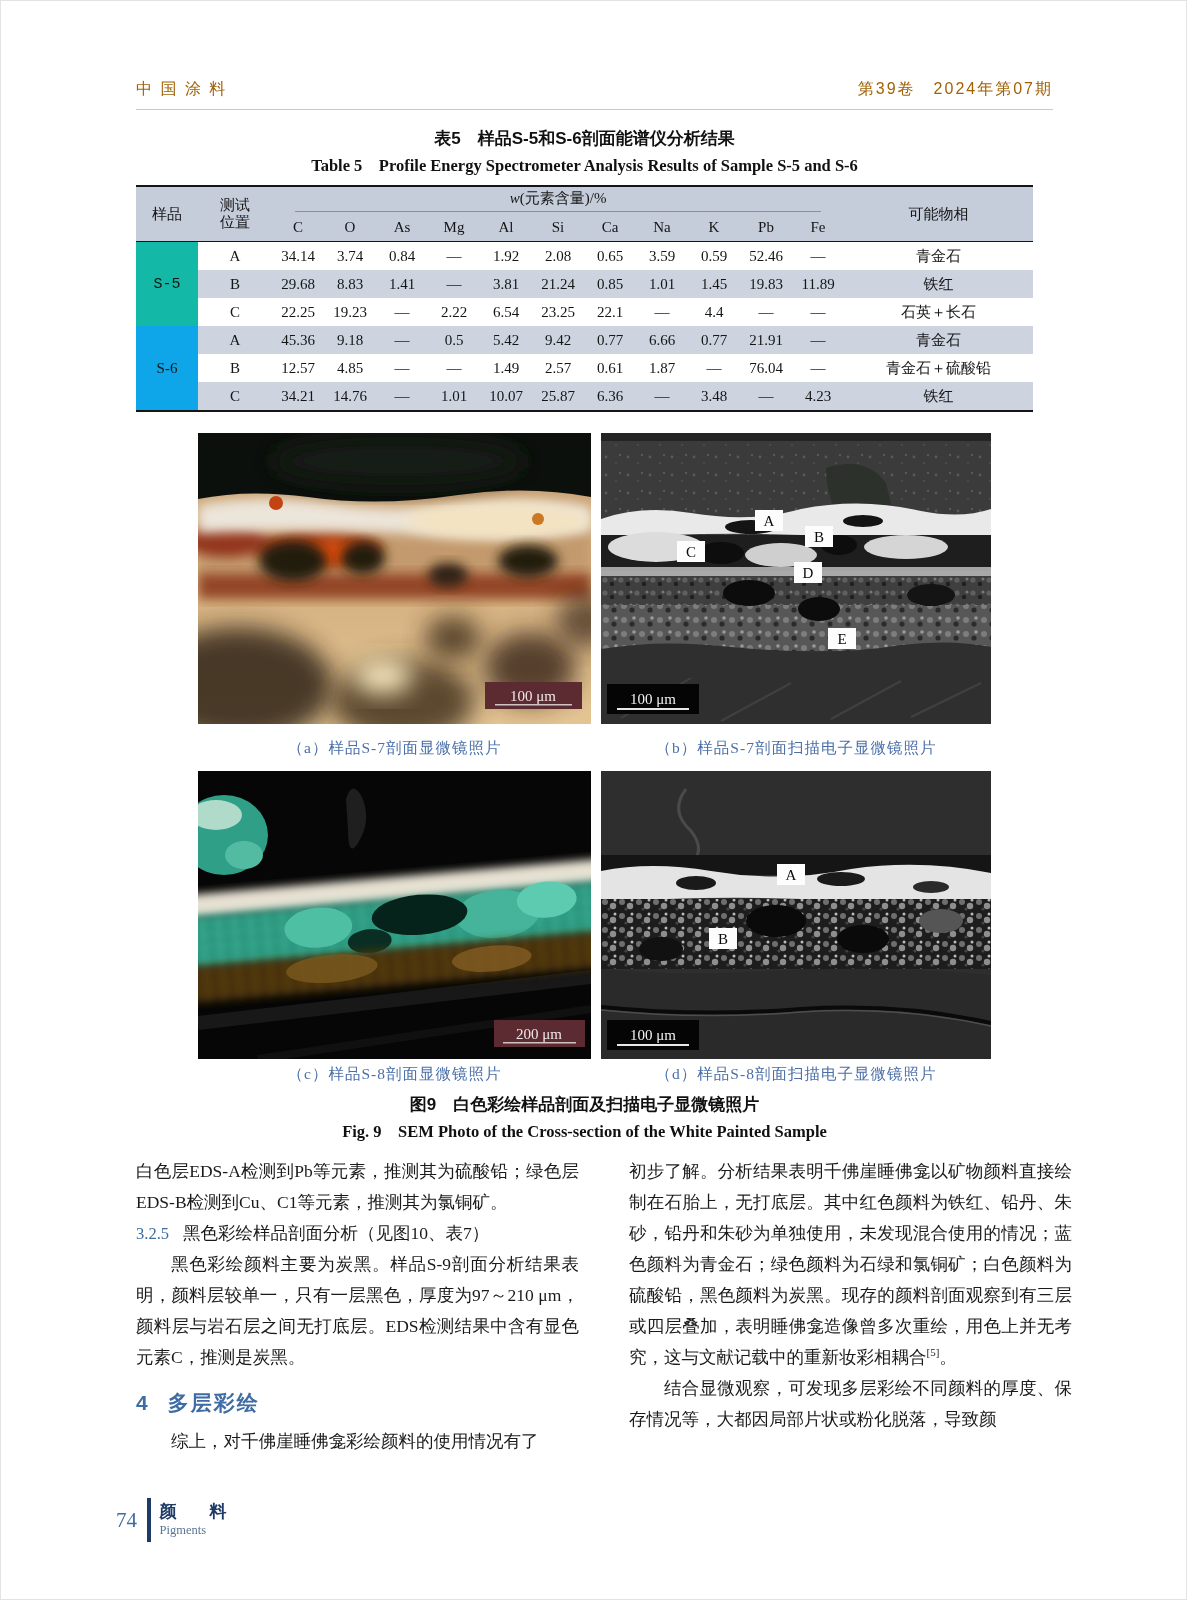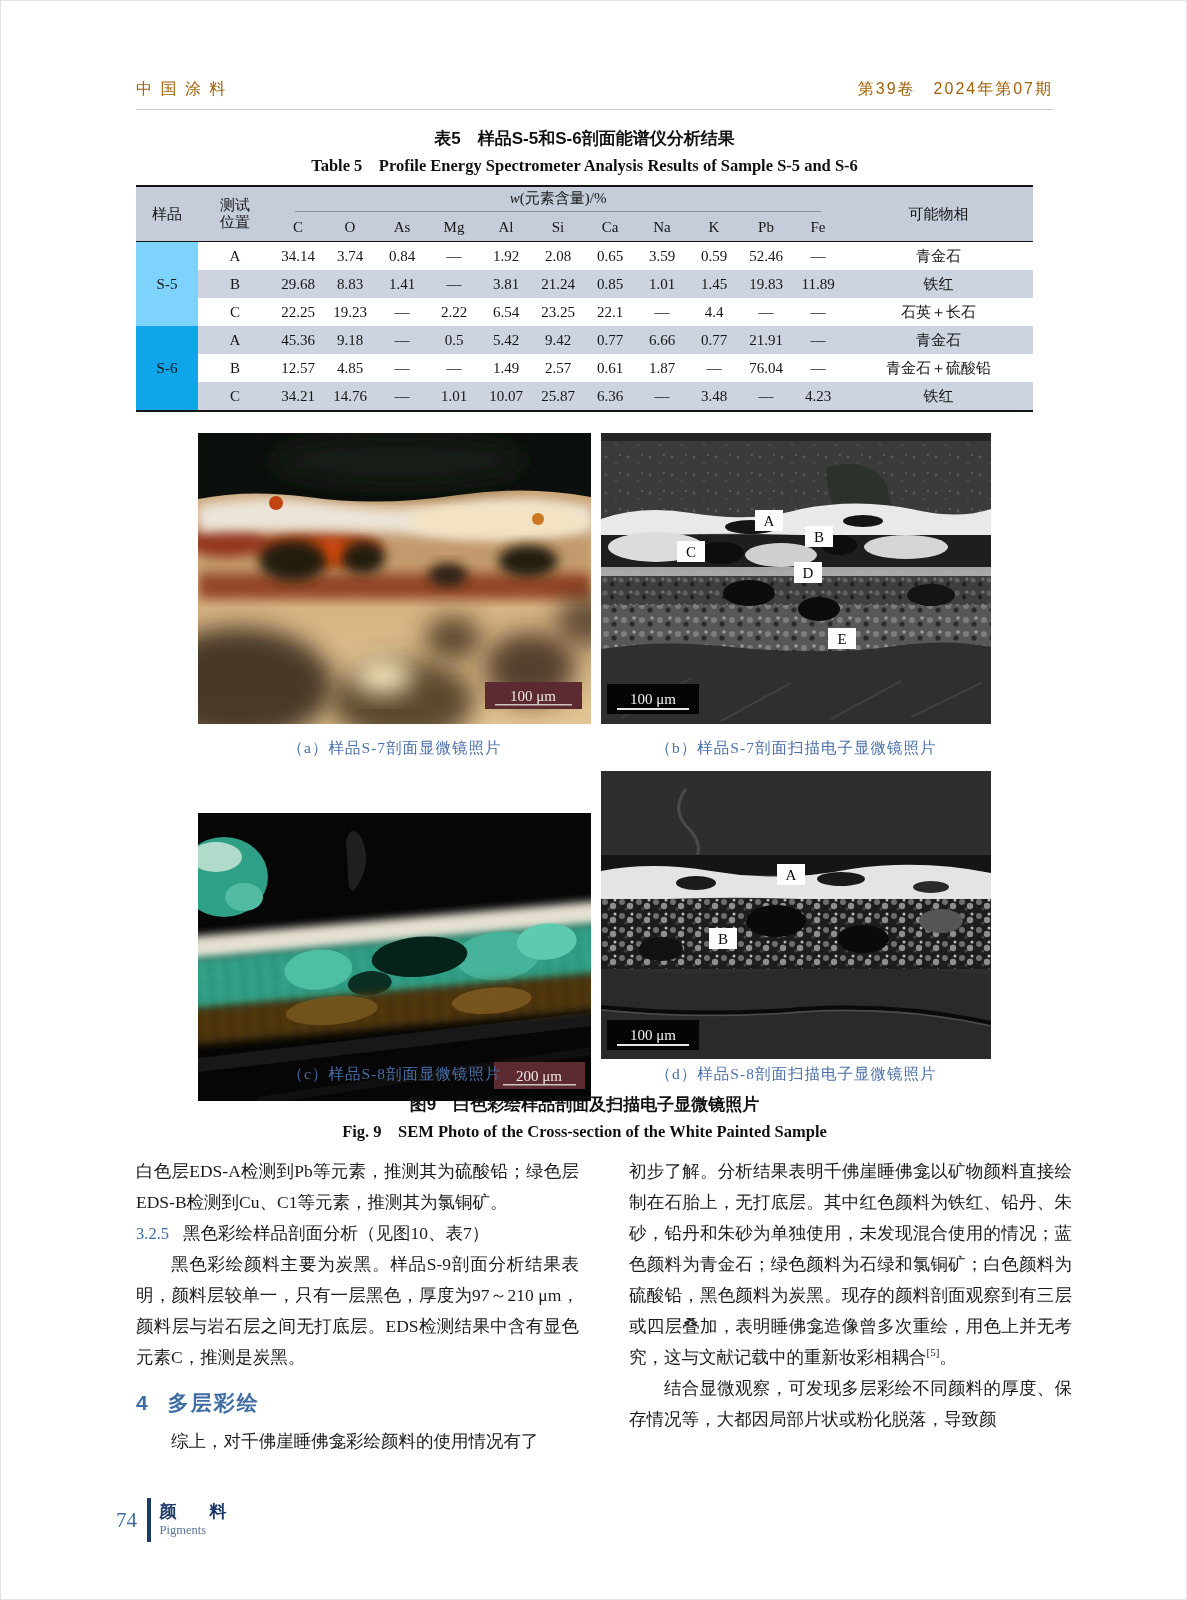--- a/index.html
+++ b/index.html
@@ -26,21 +26,21 @@
       border-top:2px solid #151515;border-bottom:2px solid #151515;}
   .t5 th,.t5 td{padding:0;text-align:center;font-size:15px;color:#151515;
       font-family:"Liberation Serif",serif;font-weight:normal;}
   .t5 thead th{background:#c5ccda;}
   .t5 thead tr.h1 th{height:27px;}
   .t5 thead tr.h2 th{height:27px;border-bottom:1.5px solid #151515;}
   .t5 thead th.vspan{border-bottom:1.5px solid #151515;}
   .t5 td{height:28px;}
   .t5 .whead div{display:inline-block;width:92%;border-bottom:1px solid #8a90a0;padding-bottom:3px;}
   .t5 .rs td{background:#cdd4e0;}
-  .t5 td.samp-w{background:#7dd3fc;}
+  .t5 td.samp-w{background:#14b8a6;font-family:Liberation Mono, monospace;}
   .t5 td.samp-s{background:#0ea5e9;}
   .t5 .it{font-style:italic;}
   .poscell{line-height:1.15;}
 
   
   .panel{position:absolute;}
   .panel svg{display:block;width:100%;height:100%;}
   .subcap{position:absolute;text-align:center;color:#4a6fa8;font-size:15.5px;
     font-family:"Liberation Serif",serif;letter-spacing:1px;}
   .figcap-zh{position:absolute;left:135px;top:1092px;width:897px;text-align:center;
@@ -334,21 +334,21 @@
         <rect x="6" y="251" width="92" height="30" fill="#050505"></rect>
         <text x="52" y="271" font-size="15" fill="#f2f2f2" text-anchor="middle" font-family="Liberation Serif,serif">100 μm</text>
         <rect x="16" y="275" width="72" height="2" fill="#e8e8e8"></rect>
       </g>
     </svg>
   </div>
 
   <div class="subcap" style="left:197px;top:737px;width:393px;">（a）样品S-7剖面显微镜照片</div>
   <div class="subcap" style="left:600px;top:737px;width:390px;">（b）样品S-7剖面扫描电子显微镜照片</div>
 
-  <div class="panel" style="left:197px;top:812px;width:393px;height:288px;">
+  <div class="panel" style="left:197px;top:770px;width:393px;height:288px;">
     <svg viewBox="0 0 393 288" preserveAspectRatio="none">
       <defs>
         <filter id="cb4" x="-30%" y="-30%" width="160%" height="160%">
             <feGaussianBlur stdDeviation="4"></feGaussianBlur>
           </filter>
         <pattern id="pteal" width="16" height="13" patternUnits="userSpaceOnUse">
           <rect width="16" height="13" fill="#2c9a81"></rect>
           <circle cx="5" cy="5" r="3" fill="#4cbfa3"></circle>
             <circle cx="12" cy="9" r="2.6" fill="#1e7a66"></circle>
         </pattern>

